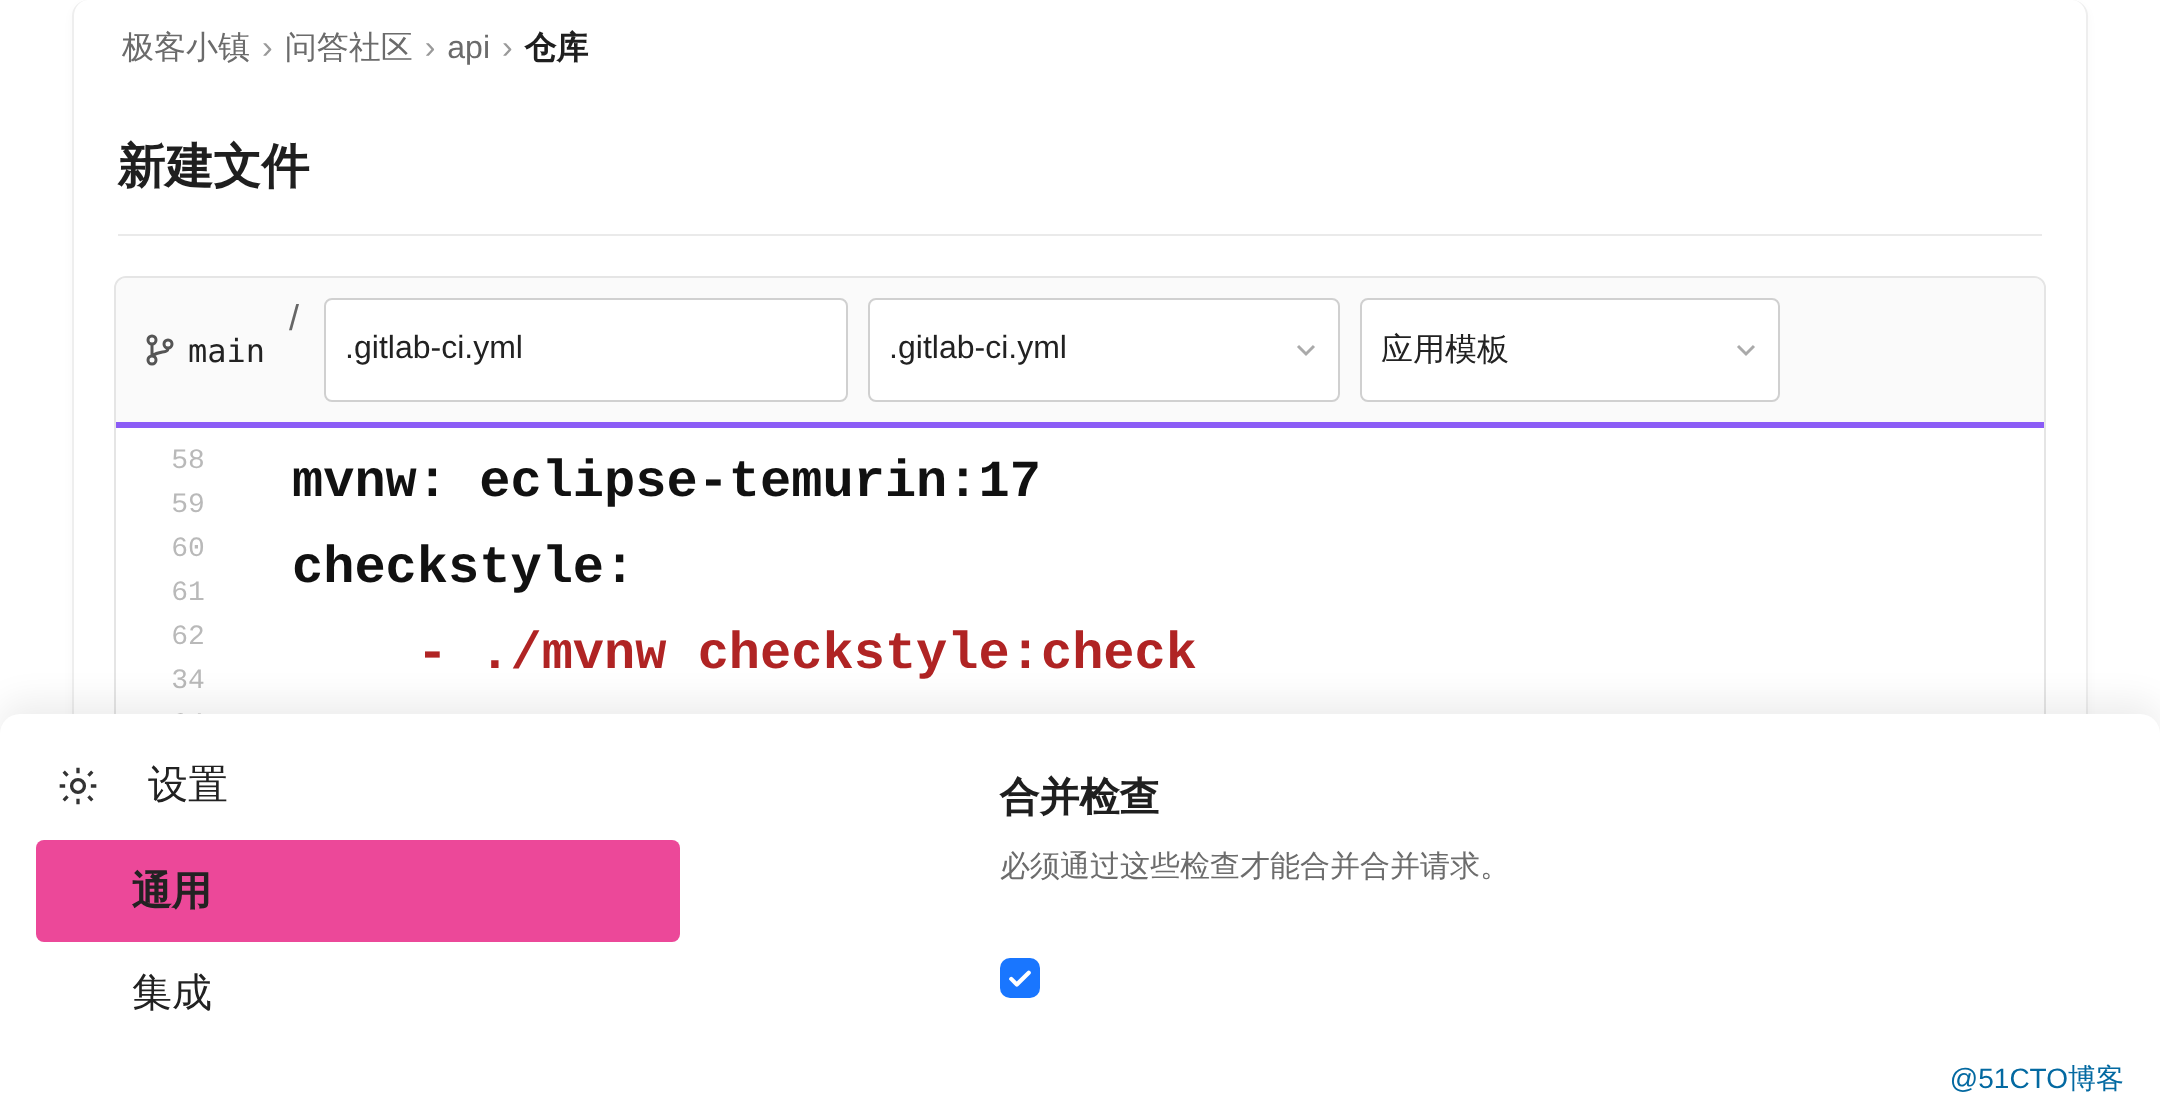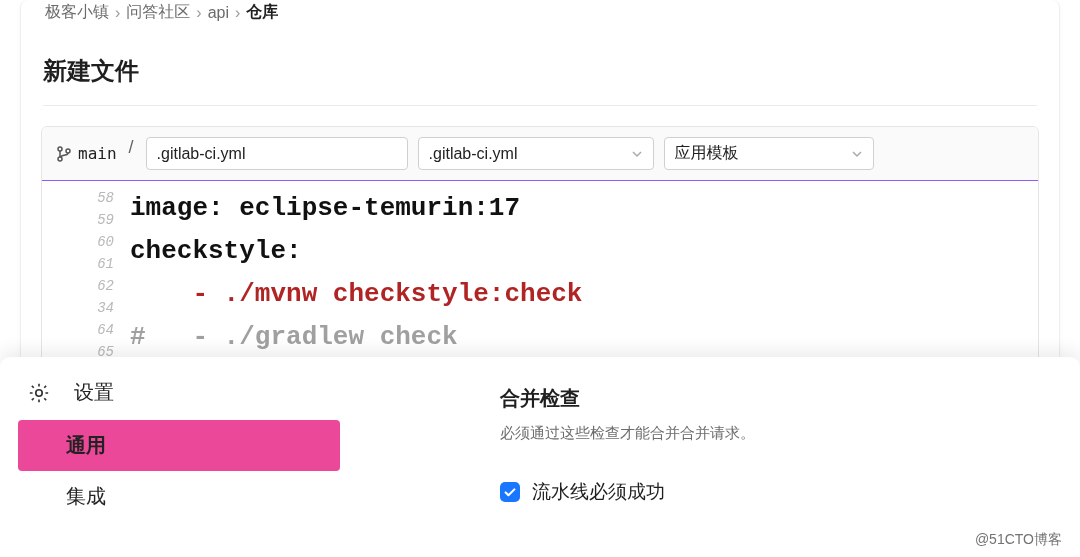--- a/index.html
+++ b/index.html
@@ -8,22 +8,22 @@
       background: #fff;
       color: #303030;
       width: 1080px;
       height: 557px;
       overflow: hidden;
       position: relative;
     }
     .top-panel {
       background: #fff;
       border-radius: 8px;
-      margin: 0 20px;
-      padding-top: 0;
+      margin: 0 36px;
+      padding-top: 12px;
       border: 1px solid #eee;
       border-top: none;
       box-shadow: 0 2px 6px rgba(0,0,0,0.03);
       position: relative;
       z-index: 1;
     }
     .breadcrumbs {
       display: flex;
       align-items: center;
       gap: 6px;
@@ -45,40 +45,40 @@
     .file-section { padding: 0 2px; margin: 0 -2px;}
     .content-pad { padding: 0 0; }
     .editor-card {
       border: 1px solid #e5e5e5;
       border-radius: 6px;
       margin: 0 0;
       overflow: hidden;
     }
     .editor-header {
       background: #fafafa;
-      border-bottom: 1px solid #8b5cf6;
+      border-bottom: 3px solid #8b5cf6;
       padding: 10px 14px;
       display: flex;
       gap: 10px;
     }
     .branch-chip {
       display: inline-flex;
       align-items: center;
       gap: 6px;
       font-family: ui-monospace, SFMono-Regular, Menlo, Consolas, monospace;
       font-size: 16px;
       color: #222;
     }
     .branch-chip .icon { width: 16px; height: 16px; }
     .slash { color: #666; font-size: 18px; padding: 0 2px; }
     .text-input, .select-box {
       border: 1px solid #d0d0d0;
       border-radius: 4px;
       background: #fff;
-      height: 33px;
+      height: 52px;
       font-size: 16px;
       color: #222;
       padding: 0 10px;
     }
     .filename-input { width: 262px; }
     .select-box {
       display: inline-flex;
       align-items: center;
       justify-content: space-between;
       gap: 10px;
@@ -87,27 +87,26 @@
     .select-type { width: 236px; }
     .select-template { width: 210px; }
     .chev { width: 12px; height: 12px; opacity: .55; }
     .editor-body {
       display: flex;
       font-family: ui-monospace, SFMono-Regular, Menlo, Consolas, "Courier New", monospace;
       padding-top: 6px;
     }
     .gutter {
       width: 84px;
-      text-align: right;
+      text-align: center;
       color: #b9b9b9;
       font-size: 14px;
       line-height: 22px;
       padding-right: 12px;
       user-select: none;
-      font-style: italic;
     }
     .gutter div { height: 22px; }
     .code {
       padding-left: 4px;
       font-size: 26px;
       font-weight: 700;
       line-height: 43px;
       color: #111;
       white-space: pre;
     }
@@ -164,21 +163,21 @@
     .checkbox {
       width: 20px; height: 20px;
       border-radius: 5px;
       background: #1976ff;
       display: inline-flex;
       align-items: center; justify-content: center;
     }
     .checkbox svg { width: 14px; height: 14px; }
     .watermark {
       position: absolute; right: 18px; bottom: 8px;
-      font-size: 14px; color: #737373; z-index: 3;
+      font-size: 14px; color: #0369a1; z-index: 3;
     }
     .inner { padding: 0 22px; }
   </style>
 </head>
 <body>
 
 <div class="top-panel">
   <nav class="breadcrumbs">
     <span class="crumb">极客小镇</span>
     <span class="sep">›</span>
@@ -225,21 +224,21 @@
               <div>58</div>
               <div>59</div>
               <div>60</div>
               <div>61</div>
               <div>62</div>
               <div>34</div>
               <div>64</div>
               <div>65</div>
               <div>66</div>
             </div>
-          <div class="code" id="code"><div class="">image: eclipse-temurin:17</div><div class="">checkstyle:</div><div class="red">    - ./mvnw checkstyle:check</div><div class="grey">#   - ./gradlew check</div></div>
+          <div class="code" id="code"><div class="">mvnw: eclipse-temurin:17</div><div class="">checkstyle:</div><div class="red">    - ./mvnw checkstyle:check</div><div class="grey">#   - ./gradlew check</div></div>
         </div>
       </div>
     </div>
   </div>
 </div>
 
 <div class="mask">
   <aside class="settings-sidebar">
     <div class="settings-header">
       <svg class="icon" viewBox="0 0 24 24" fill="none" stroke="#333" stroke-width="1.8">
@@ -256,18 +255,17 @@
 
   <section class="settings-pane">
     <div class="pane-title">合并检查</div>
     <div class="pane-desc">必须通过这些检查才能合并合并请求。</div>
     <label class="check-row">
       <span class="checkbox">
         <svg viewBox="0 0 16 16">
             <path d="M3 8.5l3.2 3.2L13 5" fill="none" stroke="#fff" stroke-width="2.4" stroke-linecap="round" stroke-linejoin="round"></path>
           </svg>
       </span>
-      <span>流水线必须成功</span>
     </label>
   </section>
 </div>
 
 <div class="watermark">@51CTO博客</div>
 
 </body></html>

